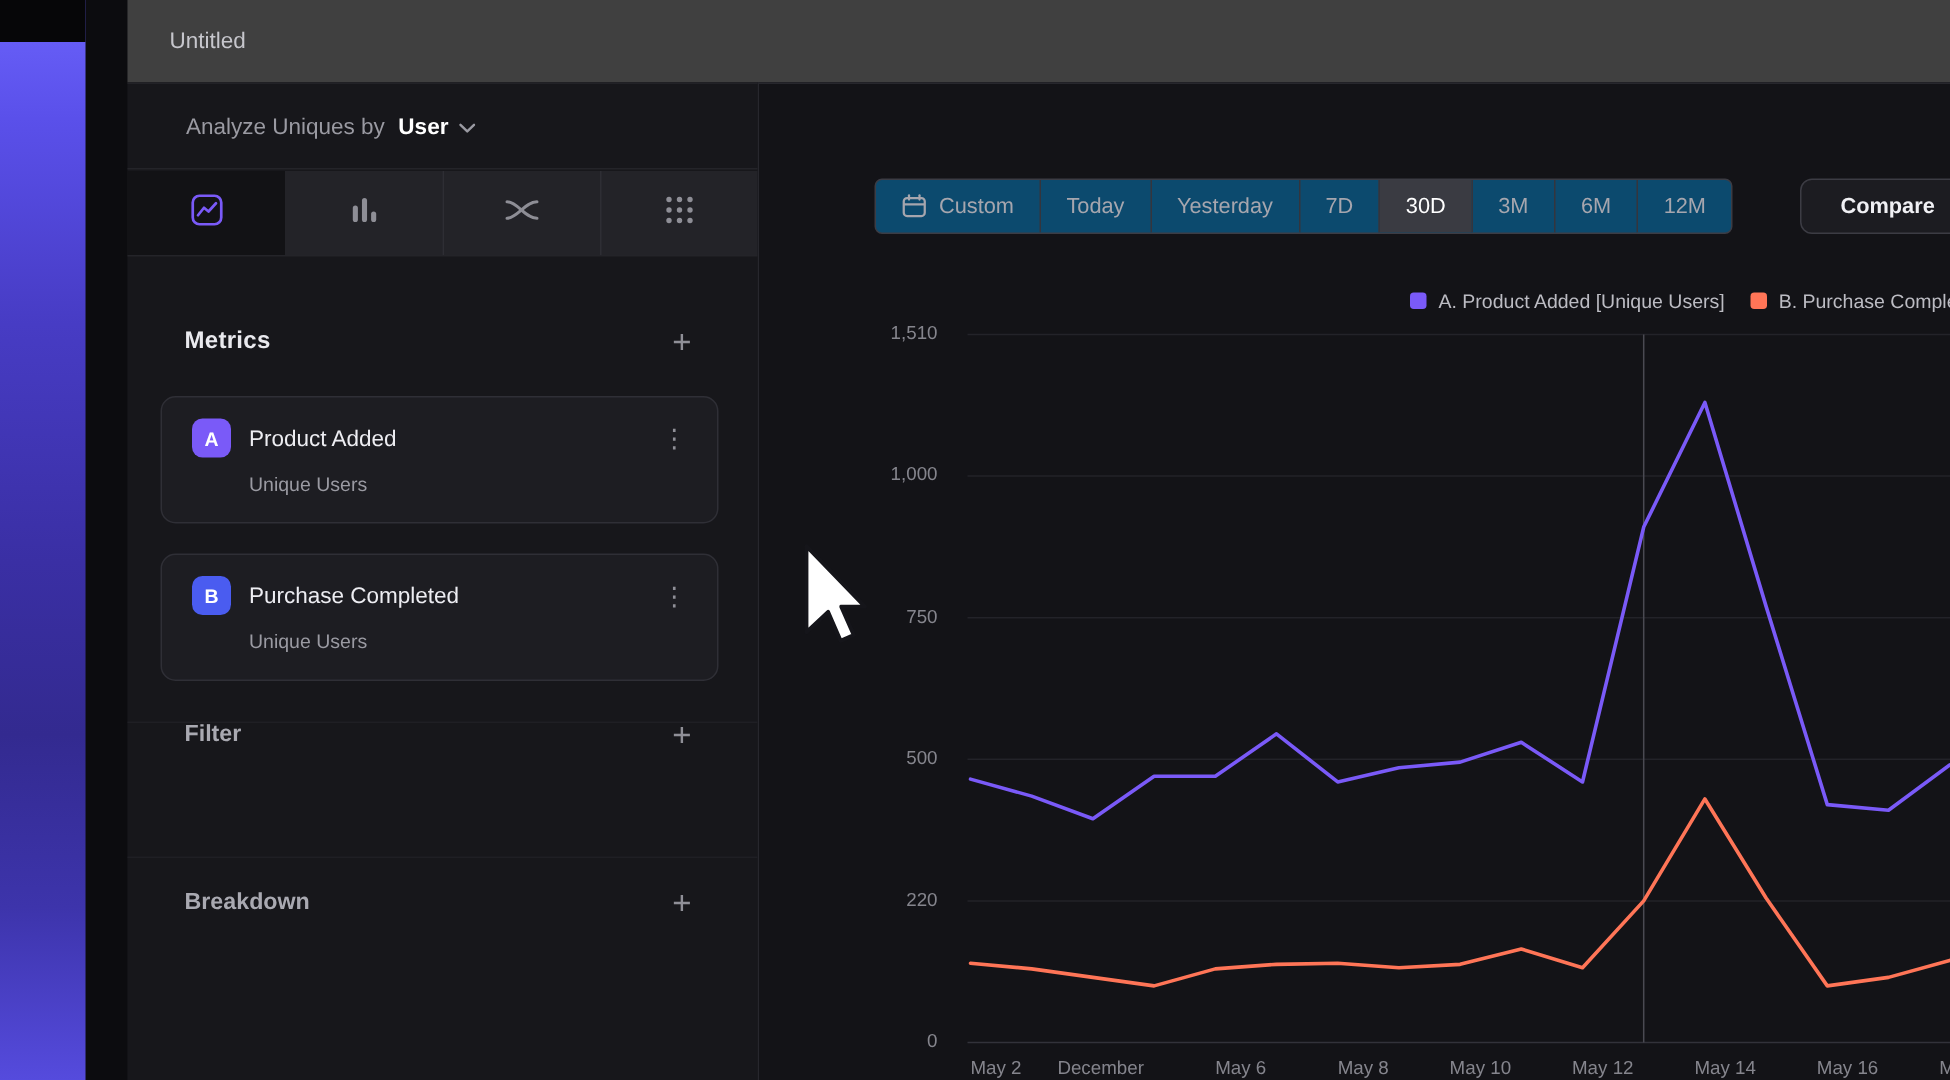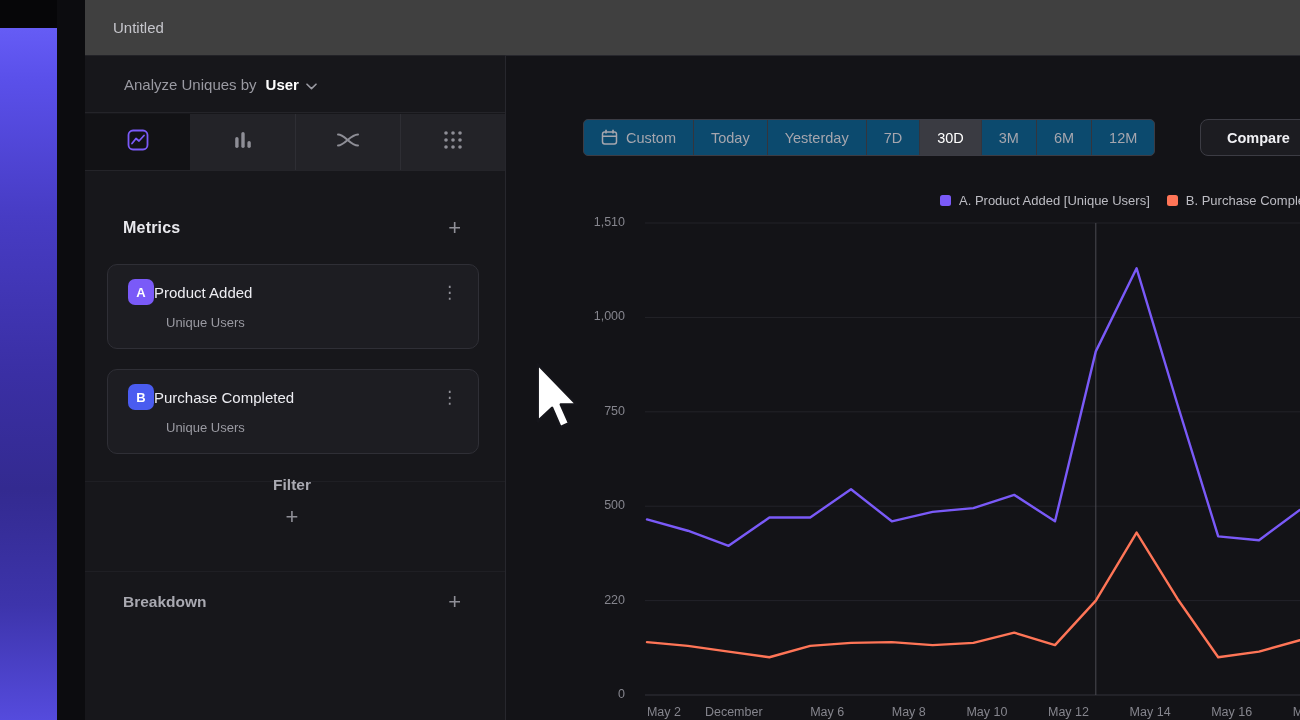--- a/index.html
+++ b/index.html
@@ -32,21 +32,21 @@
            justify-content:space-between;padding:0 44px 0 38px}
   .metrics-head{top:150px;height:44px}
   .metrics-title{font-size:16px;font-weight:700;color:#e9e9ee;letter-spacing:.2px}
   .plus{background:none;border:none;color:#8f8f97;font-size:22px;font-weight:400;cursor:pointer;
         font-family:inherit;line-height:1}
   .card{position:absolute;left:22px;width:372px;height:85px;background:#1d1d22;border:1px solid #2f2f36;
         border-radius:10px;padding:14px 14px 0 20px;cursor:pointer}
   .card-row{display:flex;align-items:center}
   .badge{width:26px;height:26px;border-radius:7px;display:flex;align-items:center;justify-content:center;
          font-size:13px;font-weight:700;color:#fff;flex:none}
-  .card-title{font-size:15px;color:#ededf2}
+  .card-title{margin-left:12px;font-size:15px;color:#ededf2}
   .kebab{margin-left:auto;color:#8f8f97;font-size:17px;cursor:pointer;padding:0 6px;line-height:1}
   .card-sub{margin-left:38px;margin-top:10px;font-size:13px;color:#9a9aa2}
   .divider{position:absolute;left:0;width:100%;height:1px;background:#1f1f24}
   .section-row{height:52px}
   .section-label{font-size:15.5px;font-weight:700;color:#a9a9b1}
   
   .toolbar-seg{position:absolute;left:583px;top:119px;height:37px;display:flex;background:#0c4a6e;
                border:1px solid #3c3c44;border-radius:5px;overflow:hidden}
   .seg-btn{display:flex;align-items:center;gap:8px;padding:0 17px;background:none;border:none;
            border-left:1px solid #35353d;color:#a6a6ae;font-size:14.5px;font-family:inherit;cursor:pointer}
@@ -147,21 +147,21 @@
     <div class="card-row">
       <span class="badge" style="background: rgb(74, 92, 240);">B</span>
       <span class="card-title">Purchase Completed</span>
       <span class="kebab">⋮</span>
     </div>
     <div class="card-sub">Unique Users</div>
   </div>
       </div>
     <div id="panel-sections">
         <div class="divider" style="top: 425px;"></div>
-        <div class="section-row" style="top: 420px; flex-direction: column;">
+        <div class="section-row" style="top: 408px;">
     <span class="section-label">Filter</span>
     <button class="plus">+</button>
   </div>
         <div class="divider" style="top: 515px;"></div>
         <div class="section-row" style="top: 520px;">
     <span class="section-label">Breakdown</span>
     <button class="plus">+</button>
   </div>
       </div>
   </section>

